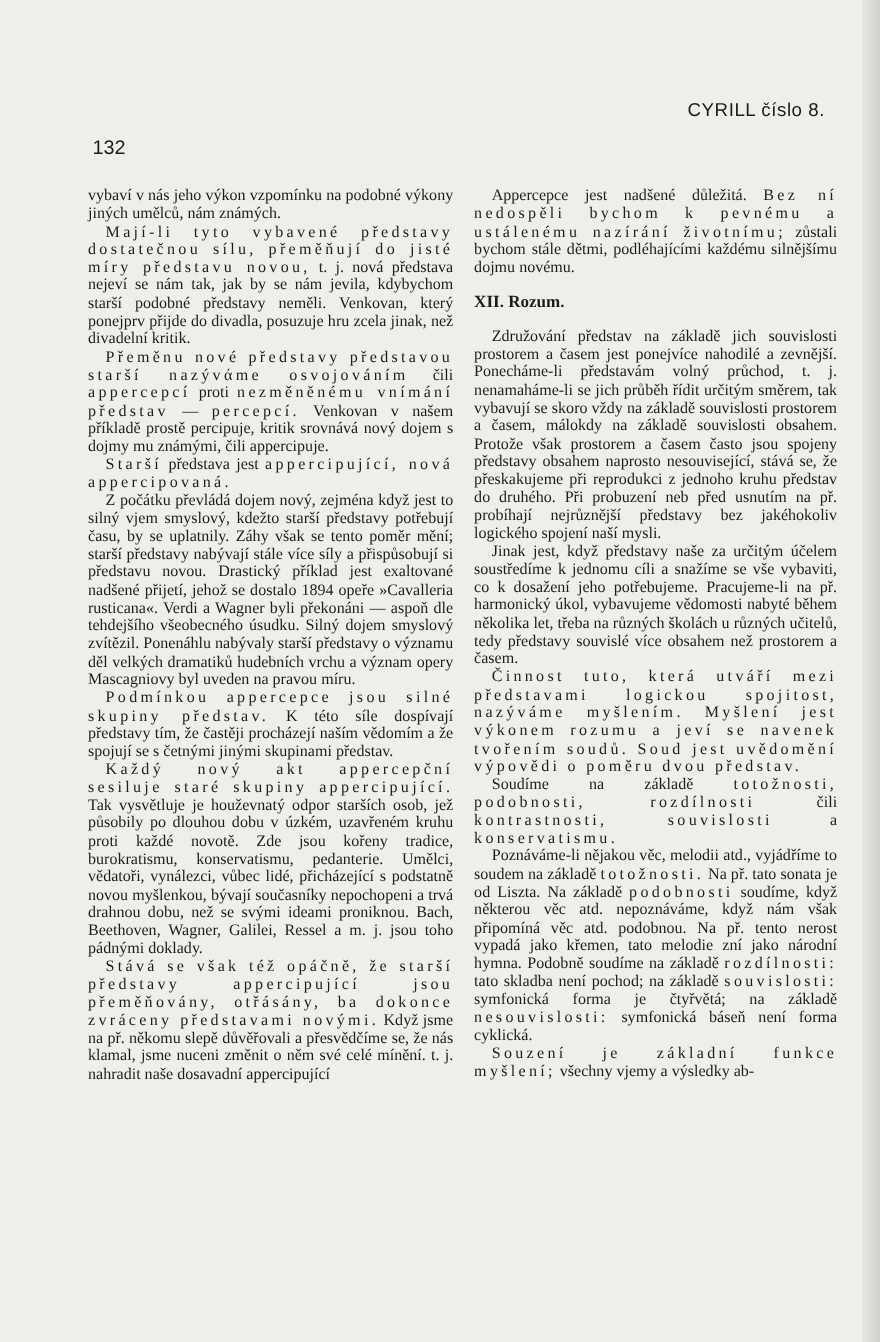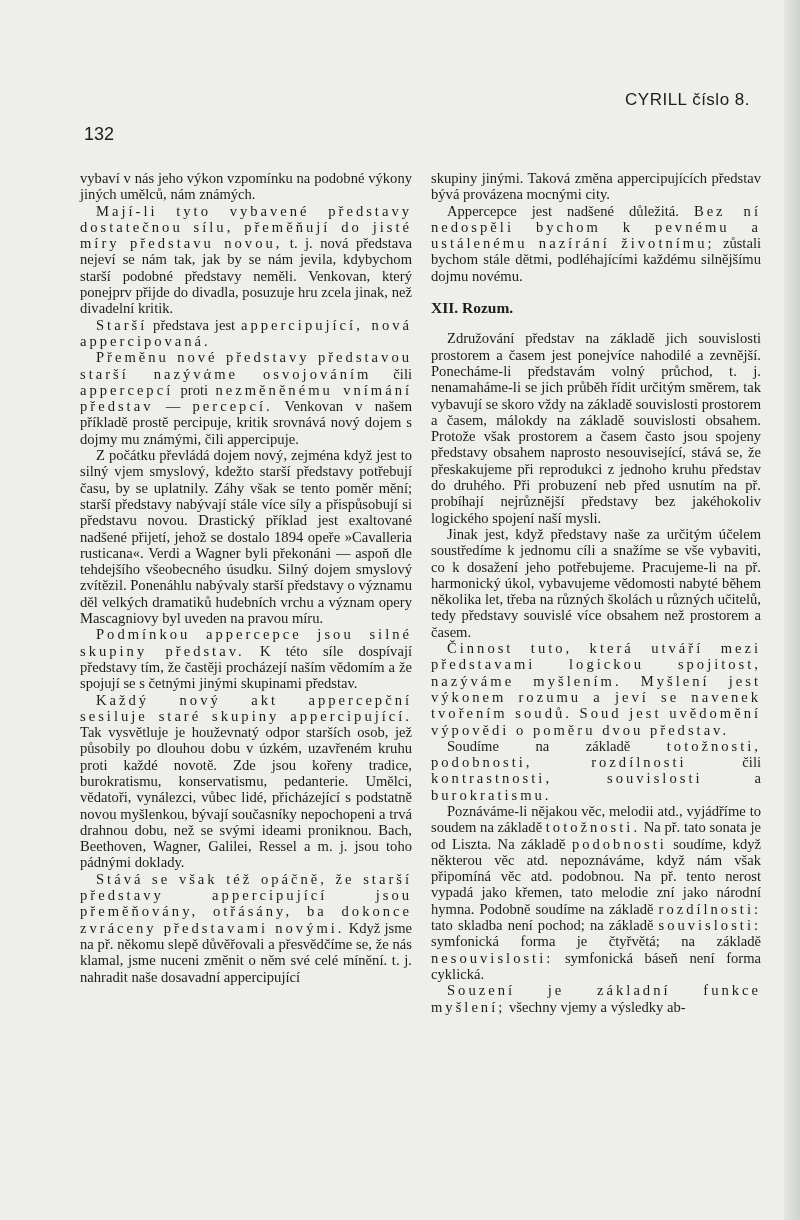--- a/index.html
+++ b/index.html
@@ -45,30 +45,29 @@
 </head>
 <body>
 
 <div class="edge"></div>
 <div class="page-number">132</div>
 <div class="running-head">CYRILL číslo 8.</div>
 
 <div class="col col-left" id="col-left">
     <p class="cont"><span>vybaví v nás jeho výkon vzpomínku na podobné výkony jiných umělců, nám známých.</span></p>
     <p><span class="sp">Mají-li tyto vybavené představy dostatečnou sílu, přeměňují do jisté míry představu novou,</span><span> t. j. nová představa nejeví se nám tak, jak by se nám jevila, kdybychom starší podobné představy neměli. Venkovan, který ponejprv přijde do divadla, posuzuje hru zcela jinak, než divadelní kritik.</span></p>
+    <p><span class="sp">Přeměnu nové představy představou starší nazývάme osvojováním</span><span> čili </span><span class="sp">appercepcí</span><span> proti </span><span class="sp">nezměněnému vnímání představ</span><span> — </span><span class="sp">percepcí.</span><span> Venkovan v našem příkladě prostě percipuje, kritik srovnává nový dojem s dojmy mu známými, čili appercipuje.</span></p>
     <p><span class="sp">Starší</span><span> představa jest </span><span class="sp">appercipující, nová appercipovaná.</span></p>
-    <p><span class="sp">Přeměnu nové představy představou starší nazývάme osvojováním</span><span> čili </span><span class="sp">appercepcí</span><span> proti </span><span class="sp">nezměněnému vnímání představ</span><span> — </span><span class="sp">percepcí.</span><span> Venkovan v našem příkladě prostě percipuje, kritik srovnává nový dojem s dojmy mu známými, čili appercipuje.</span></p>
     <p><span>Z počátku převládá dojem nový, zejména když jest to silný vjem smyslový, kdežto starší představy potřebují času, by se uplatnily. Záhy však se tento poměr mění; starší představy nabývají stále více síly a přispůsobují si představu novou. Drastický příklad jest exaltované nadšené přijetí, jehož se dostalo 1894 opeře »Cavalleria rusticana«. Verdi a Wagner byli překonáni — aspoň dle tehdejšího všeobecného úsudku. Silný dojem smyslový zvítězil. Ponenáhlu nabývaly starší představy o významu děl velkých dramatiků hudebních vrchu a význam opery Mascagniovy byl uveden na pravou míru.</span></p>
     <p><span class="sp">Podmínkou appercepce jsou silné skupiny představ.</span><span> K této síle dospívají představy tím, že častěji procházejí naším vědomím a že spojují se s četnými jinými skupinami představ.</span></p>
     <p><span class="sp">Každý nový akt appercepční sesiluje staré skupiny appercipující.</span><span> Tak vysvětluje je houževnatý odpor starších osob, jež působily po dlouhou dobu v úzkém, uzavřeném kruhu proti každé novotě. Zde jsou kořeny tradice, burokratismu, konservatismu, pedanterie. Umělci, vědatoři, vynálezci, vůbec lidé, přicházející s podstatně novou myšlenkou, bývají současníky nepochopeni a trvá drahnou dobu, než se svými ideami proniknou. Bach, Beethoven, Wagner, Galilei, Ressel a m. j. jsou toho pádnými doklady.</span></p>
     <p><span class="sp">Stává se však též opáčně, že starší představy appercipující jsou přeměňovány, otřásány, ba dokonce zvráceny představami novými.</span><span> Když jsme na př. někomu slepě důvěřovali a přesvědčíme se, že nás klamal, jsme nuceni změnit o něm své celé mínění. t. j. nahradit naše dosavadní appercipující</span></p>
   </div>
 <div class="col col-right" id="col-right">
-    <p class="cont"><span>skupiny jinými. Taková změna appercipujících představ bývá provázena mocnými city.</span></p>
     <p><span>Appercepce jest nadšené důležitá. </span><span class="sp">Bez ní nedospěli bychom k pevnému a ustálenému nazírání životnímu;</span><span> zůstali bychom stále dětmi, podléhajícími každému silnějšímu dojmu novému.</span></p>
     <div class="section-heading">XII. Rozum.</div>
     <p><span>Združování představ na základě jich souvislosti prostorem a časem jest ponejvíce nahodilé a zevnější. Ponecháme-li představám volný průchod, t. j. nenamaháme-li se jich průběh řídit určitým směrem, tak vybavují se skoro vždy na základě souvislosti prostorem a časem, málokdy na základě souvislosti obsahem. Protože však prostorem a časem často jsou spojeny představy obsahem naprosto nesouvisející, stává se, že přeskakujeme při reprodukci z jednoho kruhu představ do druhého. Při probuzení neb před usnutím na př. probíhají nejrůznější představy bez jakéhokoliv logického spojení naší mysli.</span></p>
     <p><span>Jinak jest, když představy naše za určitým účelem soustředíme k jednomu cíli a snažíme se vše vybaviti, co k dosažení jeho potřebujeme. Pracujeme-li na př. harmonický úkol, vybavujeme vědomosti nabyté během několika let, třeba na různých školách u různých učitelů, tedy představy souvislé více obsahem než prostorem a časem.</span></p>
     <p><span class="sp">Činnost tuto, která utváří mezi představami logickou spojitost, nazýváme myšlením. Myšlení jest výkonem rozumu a jeví se navenek tvořením soudů. Soud jest uvědomění výpovědi o poměru dvou představ.</span></p>
-    <p><span>Soudíme na základě </span><span class="sp">totožnosti, podobnosti, rozdílnosti</span><span> čili </span><span class="sp">kontrastnosti, souvislosti</span><span> a </span><span class="sp">burokratismu.</span></p>
+    <p><span>Soudíme na základě </span><span class="sp">totožnosti, podobnosti, rozdílnosti</span><span> čili </span><span class="sp">kontrastnosti, souvislosti</span><span> a </span><span class="sp">konservatismu.</span></p>
     <p><span>Poznáváme-li nějakou věc, melodii atd., vyjádříme to soudem na základě </span><span class="sp">totožnosti.</span><span> Na př. tato sonata je od Liszta. Na základě </span><span class="sp">podobnosti</span><span> soudíme, když některou věc atd. nepoznáváme, když nám však připomíná věc atd. podobnou. Na př. tento nerost vypadá jako křemen, tato melodie zní jako národní hymna. Podobně soudíme na základě </span><span class="sp">rozdílnosti:</span><span> tato skladba není pochod; na základě </span><span class="sp">souvislosti:</span><span> symfonická forma je čtyřvětá; na základě </span><span class="sp">nesouvislosti:</span><span> symfonická báseň není forma cyklická.</span></p>
     <p><span class="sp">Souzení je základní funkce myšlení;</span><span> všechny vjemy a výsledky ab-</span></p>
   </div>
 
 </body></html>

